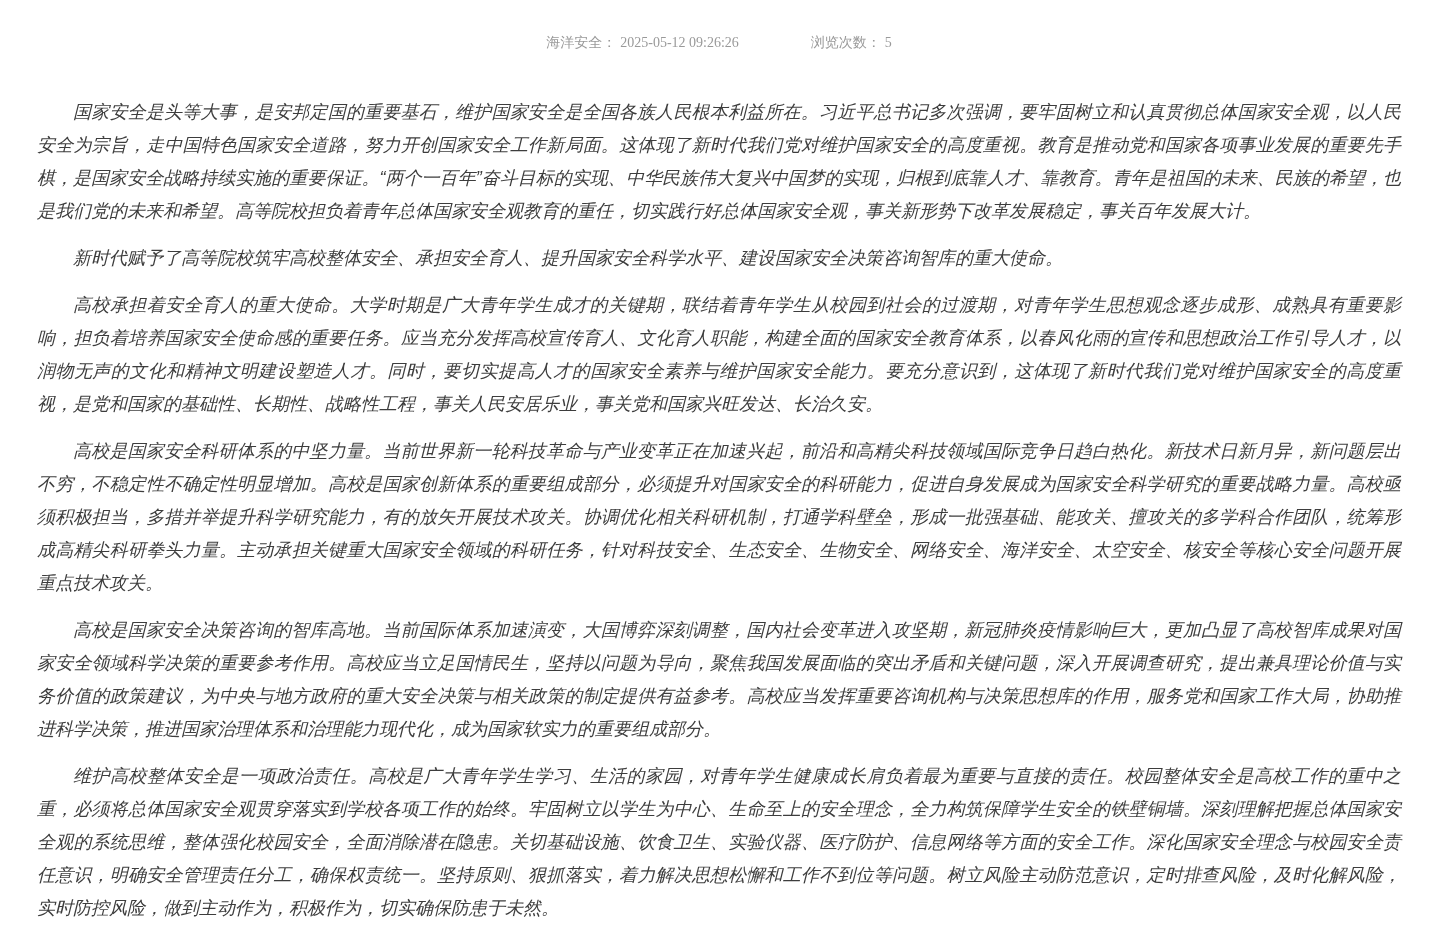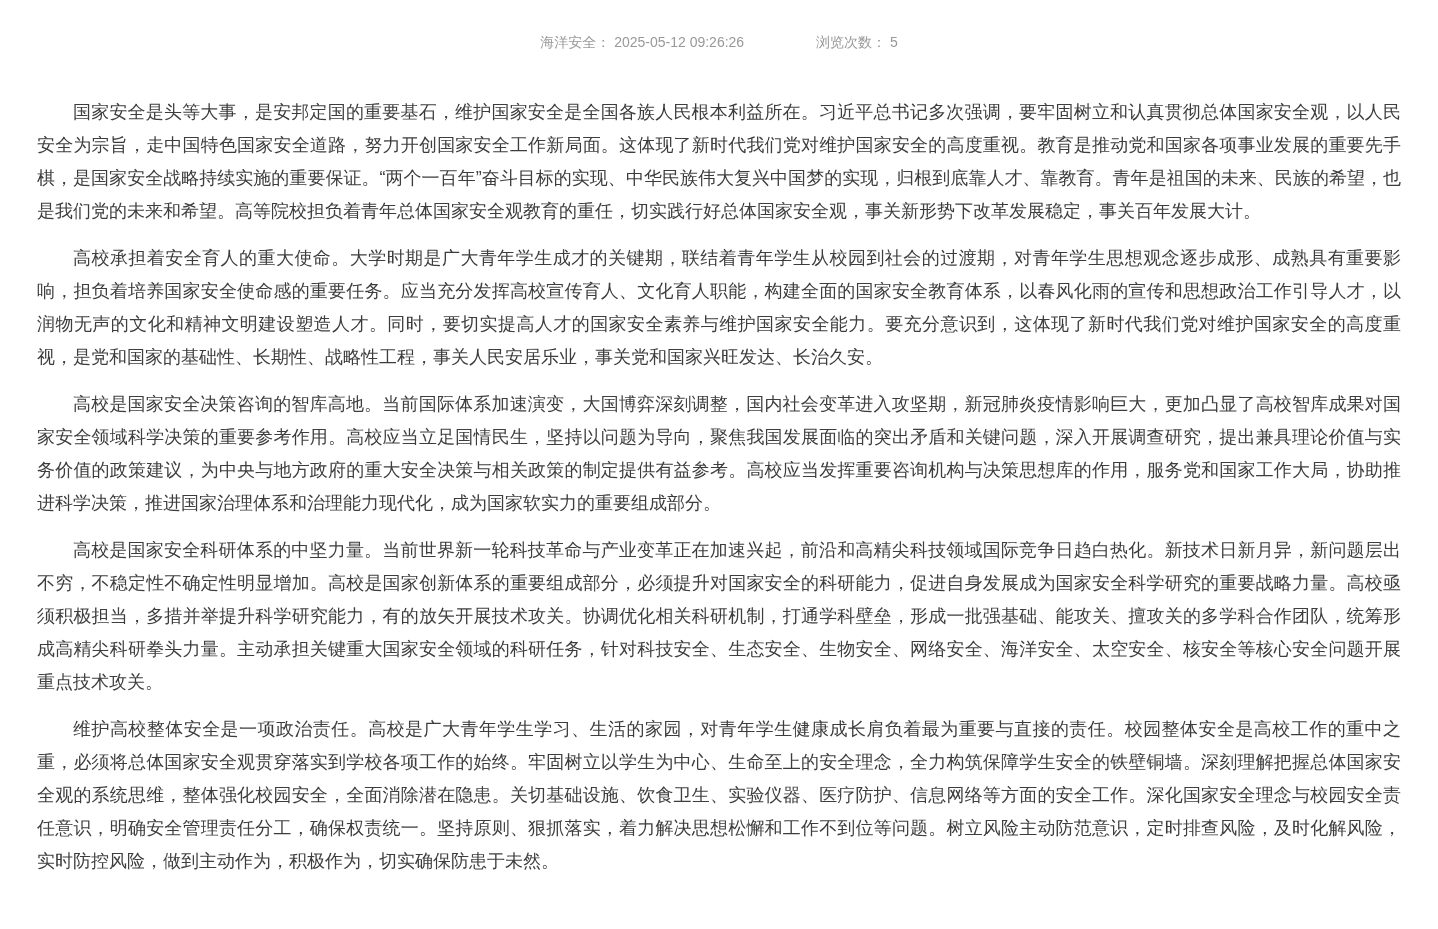--- a/index.html
+++ b/index.html
@@ -28,48 +28,51 @@
     margin-bottom: 44px;
   }
   .article-meta .meta-item {
     display: inline-block;
   }
   .article-meta .meta-item + .meta-item {
     margin-left: 68px;
   }
   .article-meta .meta-value {
     margin-left: 4px;
+    font-family: Liberation Serif, serif;
   }
   .article-body {
     font-size: 18px;
     line-height: 33px;
     color: #3d3d3d;
     text-align: justify;
   }
   .article-body p {
     text-indent: 2em;
     margin-bottom: 14px;
+    font-style: italic;
   }
 </style>
 </head>
 <body>
 
 <div class="page">
 
 
   <div class="article-meta">
     <span class="meta-item">
       <span class="meta-label">海洋安全：</span><span class="meta-value">2025-05-12 09:26:26</span>
     </span>
     <span class="meta-item">
       <span class="meta-label">浏览次数：</span><span class="meta-value">5</span>
     </span>
   </div>
 
   <div class="article-body">
     <p>国家安全是头等大事，是安邦定国的重要基石，维护国家安全是全国各族人民根本利益所在。习近平总书记多次强调，要牢固树立和认真贯彻总体国家安全观，以人民安全为宗旨，走中国特色国家安全道路，努力开创国家安全工作新局面。这体现了新时代我们党对维护国家安全的高度重视。教育是推动党和国家各项事业发展的重要先手棋，是国家安全战略持续实施的重要保证。“两个一百年”奋斗目标的实现、中华民族伟大复兴中国梦的实现，归根到底靠人才、靠教育。青年是祖国的未来、民族的希望，也是我们党的未来和希望。高等院校担负着青年总体国家安全观教育的重任，切实践行好总体国家安全观，事关新形势下改革发展稳定，事关百年发展大计。</p>
+    <p>新时代赋予了高等院校筑牢高校整体安全、承担安全育人、提升国家安全科学水平、建设国家安全决策咨询智库的重大使命。</p>
     <p>高校承担着安全育人的重大使命。大学时期是广大青年学生成才的关键期，联结着青年学生从校园到社会的过渡期，对青年学生思想观念逐步成形、成熟具有重要影响，担负着培养国家安全使命感的重要任务。应当充分发挥高校宣传育人、文化育人职能，构建全面的国家安全教育体系，以春风化雨的宣传和思想政治工作引导人才，以润物无声的文化和精神文明建设塑造人才。同时，要切实提高人才的国家安全素养与维护国家安全能力。要充分意识到，这体现了新时代我们党对维护国家安全的高度重视，是党和国家的基础性、长期性、战略性工程，事关人民安居乐业，事关党和国家兴旺发达、长治久安。</p>
+    <p>高校是国家安全科研体系的中坚力量。当前世界新一轮科技革命与产业变革正在加速兴起，前沿和高精尖科技领域国际竞争日趋白热化。新技术日新月异，新问题层出不穷，不稳定性不确定性明显增加。高校是国家创新体系的重要组成部分，必须提升对国家安全的科研能力，促进自身发展成为国家安全科学研究的重要战略力量。高校亟须积极担当，多措并举提升科学研究能力，有的放矢开展技术攻关。协调优化相关科研机制，打通学科壁垒，形成一批强基础、能攻关、擅攻关的多学科合作团队，统筹形成高精尖科研拳头力量。主动承担关键重大国家安全领域的科研任务，针对科技安全、生态安全、生物安全、网络安全、海洋安全、太空安全、核安全等核心安全问题开展重点技术攻关。</p>
     <p>高校是国家安全决策咨询的智库高地。当前国际体系加速演变，大国博弈深刻调整，国内社会变革进入攻坚期，新冠肺炎疫情影响巨大，更加凸显了高校智库成果对国家安全领域科学决策的重要参考作用。高校应当立足国情民生，坚持以问题为导向，聚焦我国发展面临的突出矛盾和关键问题，深入开展调查研究，提出兼具理论价值与实务价值的政策建议，为中央与地方政府的重大安全决策与相关政策的制定提供有益参考。高校应当发挥重要咨询机构与决策思想库的作用，服务党和国家工作大局，协助推进科学决策，推进国家治理体系和治理能力现代化，成为国家软实力的重要组成部分。</p>
-    <p>高校是国家安全科研体系的中坚力量。当前世界新一轮科技革命与产业变革正在加速兴起，前沿和高精尖科技领域国际竞争日趋白热化。新技术日新月异，新问题层出不穷，不稳定性不确定性明显增加。高校是国家创新体系的重要组成部分，必须提升对国家安全的科研能力，促进自身发展成为国家安全科学研究的重要战略力量。高校亟须积极担当，多措并举提升科学研究能力，有的放矢开展技术攻关。协调优化相关科研机制，打通学科壁垒，形成一批强基础、能攻关、擅攻关的多学科合作团队，统筹形成高精尖科研拳头力量。主动承担关键重大国家安全领域的科研任务，针对科技安全、生态安全、生物安全、网络安全、海洋安全、太空安全、核安全等核心安全问题开展重点技术攻关。</p>
     <p>维护高校整体安全是一项政治责任。高校是广大青年学生学习、生活的家园，对青年学生健康成长肩负着最为重要与直接的责任。校园整体安全是高校工作的重中之重，必须将总体国家安全观贯穿落实到学校各项工作的始终。牢固树立以学生为中心、生命至上的安全理念，全力构筑保障学生安全的铁壁铜墙。深刻理解把握总体国家安全观的系统思维，整体强化校园安全，全面消除潜在隐患。关切基础设施、饮食卫生、实验仪器、医疗防护、信息网络等方面的安全工作。深化国家安全理念与校园安全责任意识，明确安全管理责任分工，确保权责统一。坚持原则、狠抓落实，着力解决思想松懈和工作不到位等问题。树立风险主动防范意识，定时排查风险，及时化解风险，实时防控风险，做到主动作为，积极作为，切实确保防患于未然。</p>
   </div>
 
 </div>
 
 </body></html>

